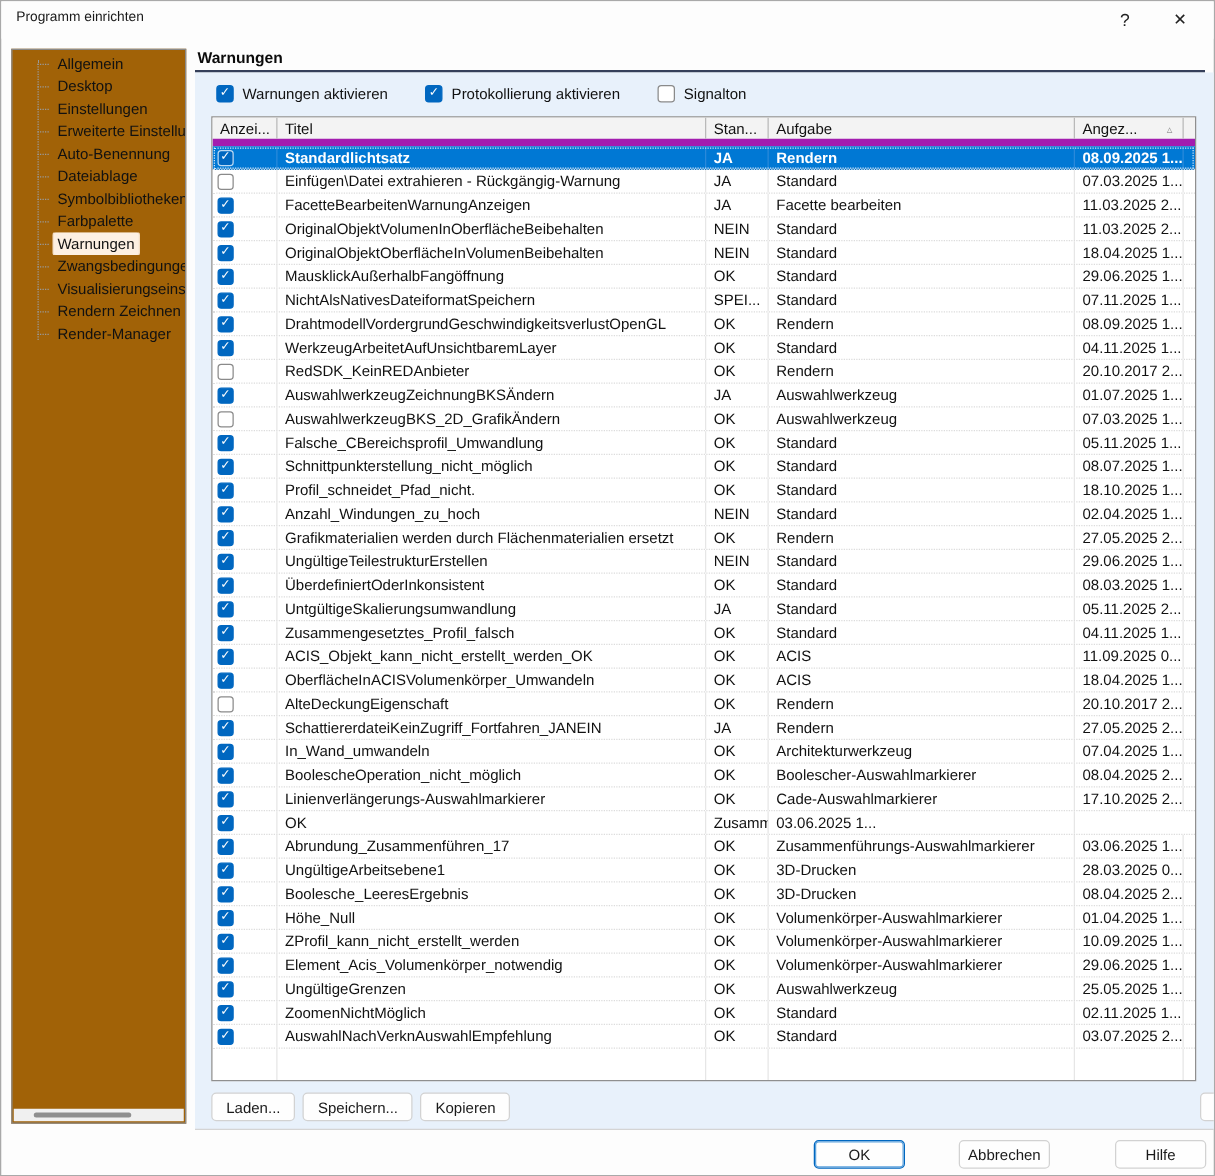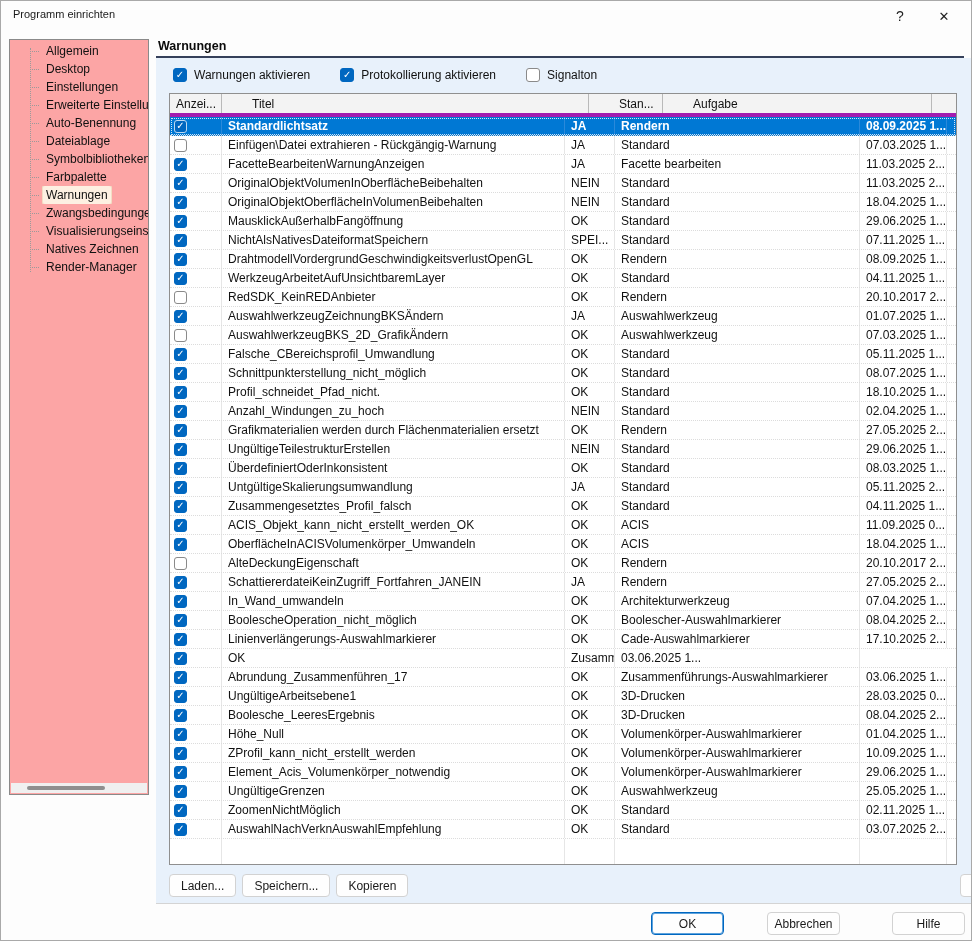--- a/index.html
+++ b/index.html
@@ -11,21 +11,21 @@
   }
   
   .titlebar{position:absolute;left:0;top:0;width:100%;height:30px;background:#fdfdfd;}
   .titlebar .title{position:absolute;left:12px;top:7px;font-size:11px;color:#1a1a1a;}
   .cap-btn{position:absolute;top:2px;width:38px;height:26px;display:flex;align-items:center;justify-content:center;
     font-size:14px;color:#222;cursor:default;}
   .cap-help{right:52px;}
   .cap-close{right:8px;font-size:13px;}
   
   .tree{
-    position:absolute;left:8px;top:38px;width:140px;height:756px;background:#fca5a5;
+    position:absolute;left:8px;top:38px;width:140px;height:860px;background:#a16207;
     border:1px solid #8a8a8a;overflow:hidden;
   }
   .tree-inner{position:absolute;left:0;top:2px;right:0;}
   .tree-vline{position:absolute;left:20px;top:8px;height:224px;border-left:1px dotted #9a9a9a;}
   .tree-item{position:relative;height:18px;line-height:18px;padding-left:33px;white-space:nowrap;overflow:hidden;}
   .tree-item::before{content:"";position:absolute;left:20px;top:9px;width:9px;border-top:1px dotted #9a9a9a;}
   .tree-item .lbl{display:inline-block;padding:0 3px;border-radius:2px;}
   .tree-item.selected .lbl{background:#fdf0e2;box-shadow:0 0 0 1px #f3ddc4;}
   .tree-hscroll{position:absolute;left:1px;right:1px;bottom:1px;height:10px;background:#f0f0f0;}
   .tree-hthumb{position:absolute;left:16px;top:3px;width:78px;height:4px;background:#8f8f8f;border-radius:2px;}
@@ -41,21 +41,21 @@
   .cb.checked{background:#0067c0;border-color:#0067c0;}
   .cb.checked::after{content:"✓";color:#fff;font-size:10px;line-height:1;}
   .cbgroup .cblabel{margin-left:7px;}
   
   .table{
     position:absolute;left:13px;top:35px;width:788px;height:772px;background:#fff;
     border:1px solid #8f8f8f;overflow:hidden;
     --cols:52px 343px 50px 245px 87px 1fr;
   }
   .tr{display:grid;grid-template-columns:var(--cols);height:19px;align-items:center;}
-  .thead .tr{height:23px;background:#f3f3f3;border-bottom:4px solid #a21caf;gap:24px;}
+  .thead .tr{height:23px;background:#f3f3f3;border-bottom:6px solid #a21caf;}
   .th{height:100%;display:flex;align-items:center;padding-left:6px;border-right:1px solid #b9b9b9;
       white-space:nowrap;overflow:hidden;position:relative;}
   .th:last-child{border-right:none;}
   .sort-ico{position:absolute;right:8px;top:4px;font-size:9px;color:#9a9a9a;}
   .tbody .tr{border-bottom:1px dotted #dcdcdc;}
   .td{height:100%;display:flex;align-items:center;padding-left:6px;border-right:1px solid #e6e6e6;
       white-space:nowrap;overflow:hidden;}
   .td:last-child{border-right:none;}
   .td.cbcell{padding-left:4px;}
   .td .cb{width:13px;height:13px;flex:0 0 13px;}
@@ -94,21 +94,21 @@
         <div class="tree-item"><span class="lbl">Desktop</span></div>
         <div class="tree-item"><span class="lbl">Einstellungen</span></div>
         <div class="tree-item"><span class="lbl">Erweiterte Einstellung</span></div>
         <div class="tree-item"><span class="lbl">Auto-Benennung</span></div>
         <div class="tree-item"><span class="lbl">Dateiablage</span></div>
         <div class="tree-item"><span class="lbl">Symbolbibliotheken</span></div>
         <div class="tree-item"><span class="lbl">Farbpalette</span></div>
         <div class="tree-item selected"><span class="lbl">Warnungen</span></div>
         <div class="tree-item"><span class="lbl">Zwangsbedingunger</span></div>
         <div class="tree-item"><span class="lbl">Visualisierungseinste</span></div>
-        <div class="tree-item"><span class="lbl">Natives Zeichnen</span></div>
+        <div class="tree-item"><span class="lbl">Rendern Zeichnen</span></div>
         <div class="tree-item"><span class="lbl">Render-Manager</span></div>
       </div>
     <div class="tree-hscroll">
       <div class="tree-hthumb"></div>
     </div>
   </div>
 
   <div class="panel-title">Warnungen</div>
   <div class="panel-rule"></div>
 

